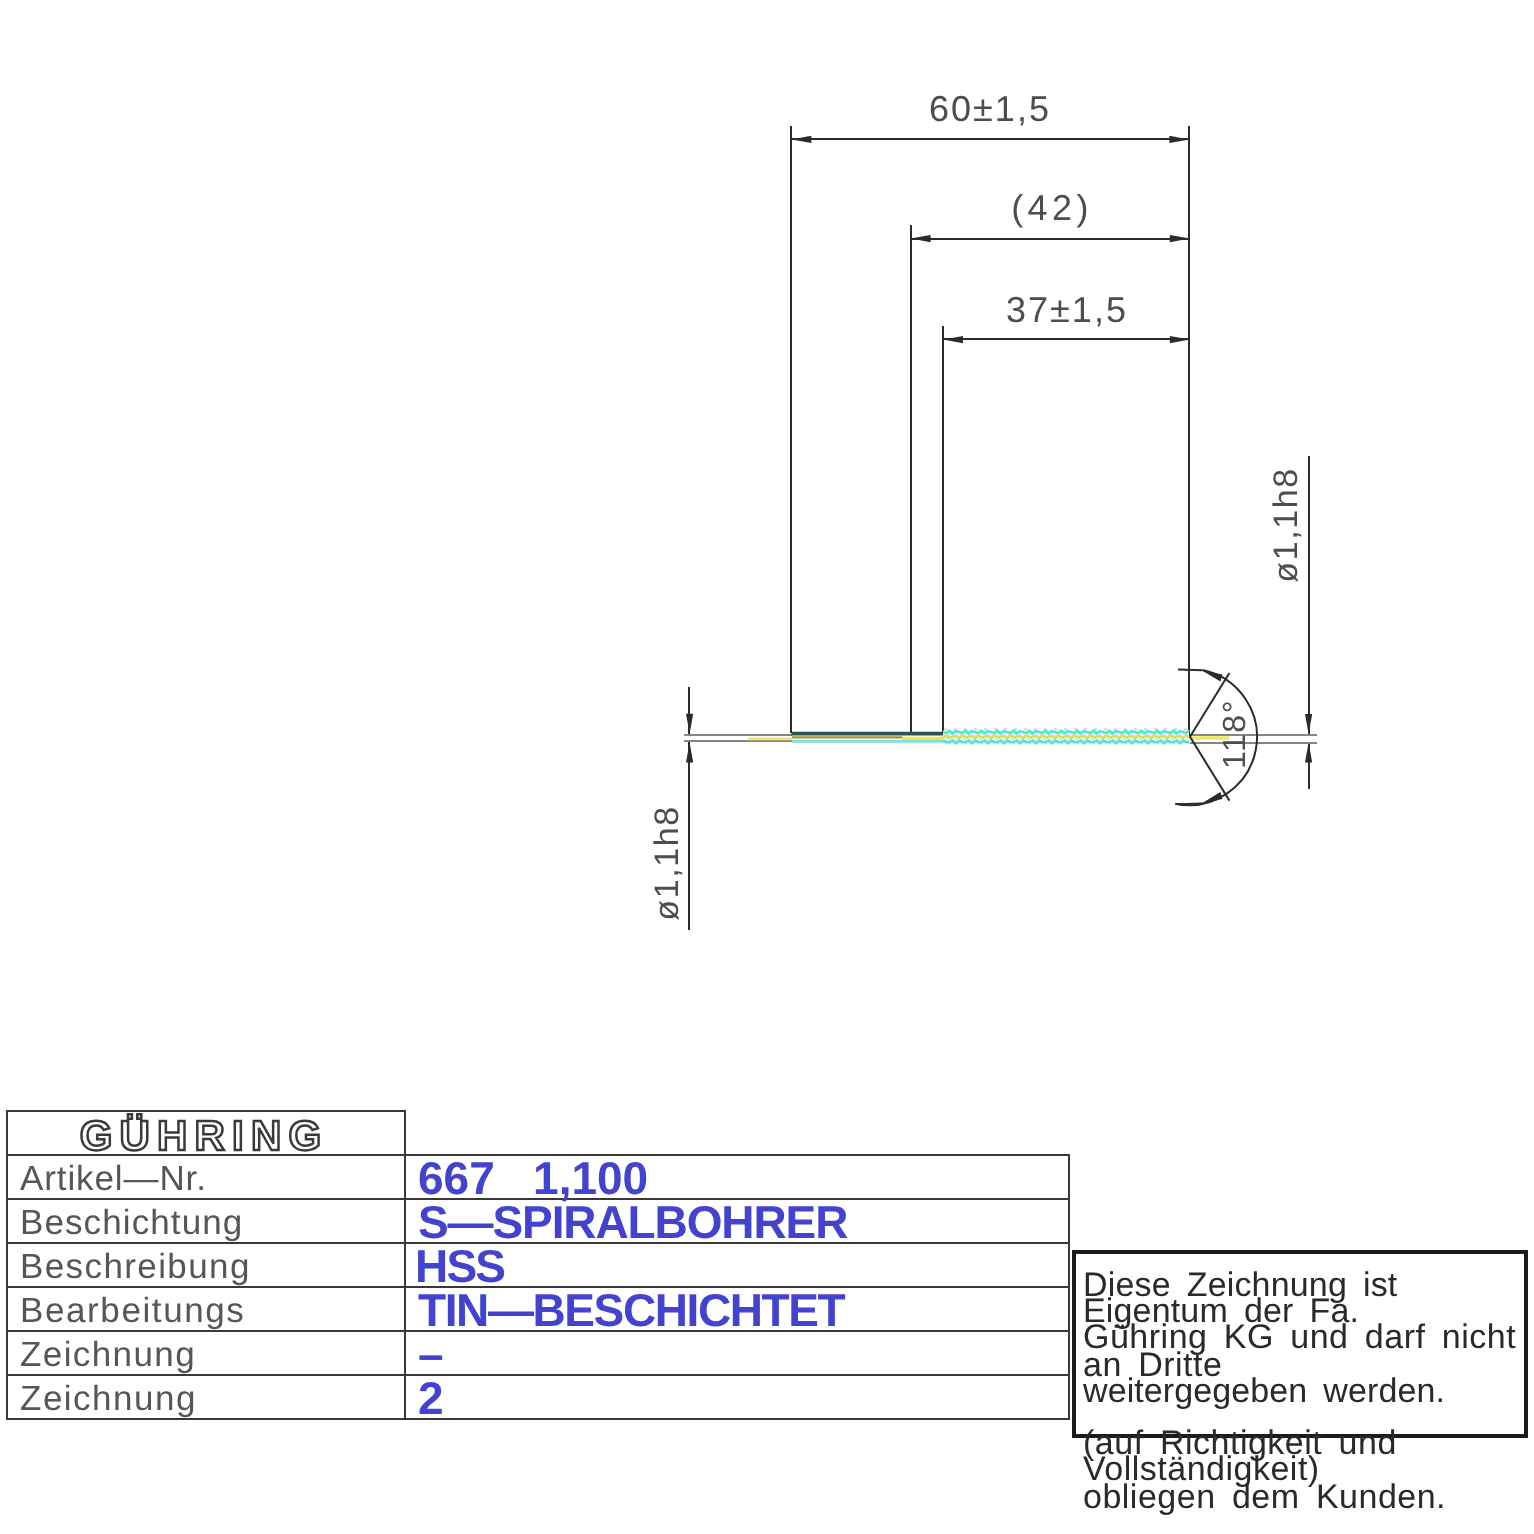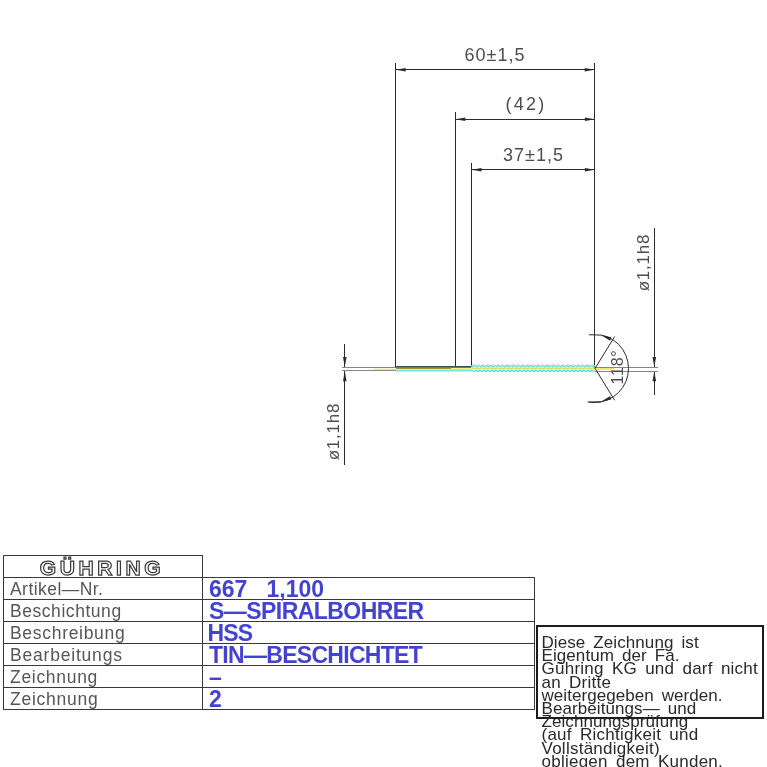--- a/index.html
+++ b/index.html
@@ -144,16 +144,16 @@
 <div class="abs val" style="left:209px;top:643px;letter-spacing:-0.7px">TIN—BESCHICHTET</div>
 
 <div class="abs val" style="left:209px;top:665px">–</div>
 
 <div class="abs val" style="left:209px;top:687px">2</div>
 
 <div class="abs" style="left:536px;top:625px;width:220px;height:80.5px;border:2px solid #1b1b1b;padding:9px 0 0 3.5px;font-size:17px;line-height:13.2px;letter-spacing:0.25px;word-spacing:3.2px;color:#2a2a2a;">
 <span style="letter-spacing:0.08px">Diese Zeichnung ist Eigentum der Fa.</span><br>
 Gühring KG und darf nicht an Dritte<br>
 <span style="letter-spacing:0.05px">weitergegeben werden.</span><br>
-<span style="letter-spacing:0.08px">Bearbeitungs— und Zeichnungsprüfung</span><br>
+<br>
 (auf Richtigkeit und Vollständigkeit)<br>
 obliegen dem Kunden.
 </div>
 
 </body></html>

